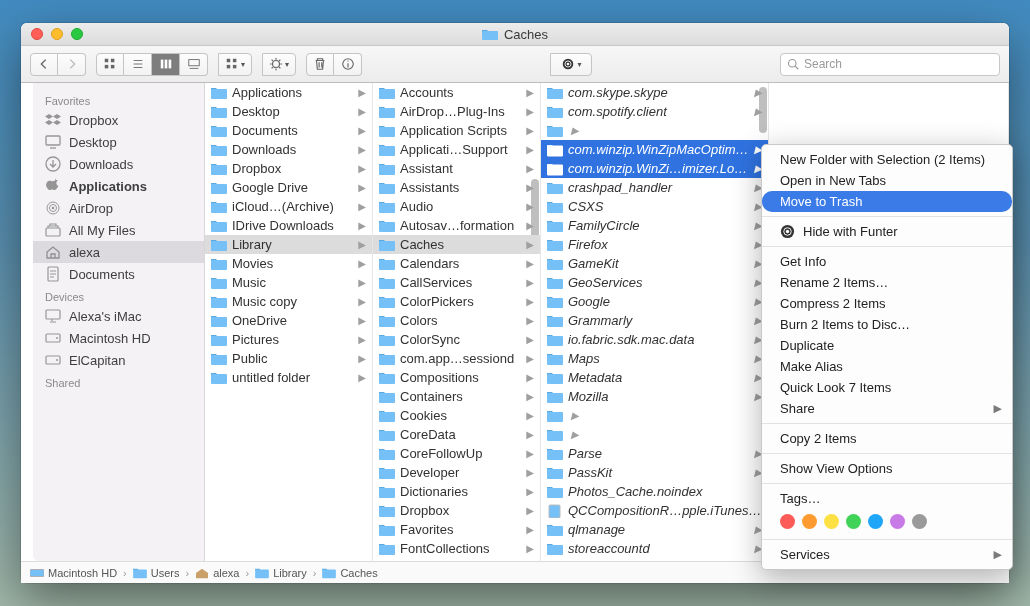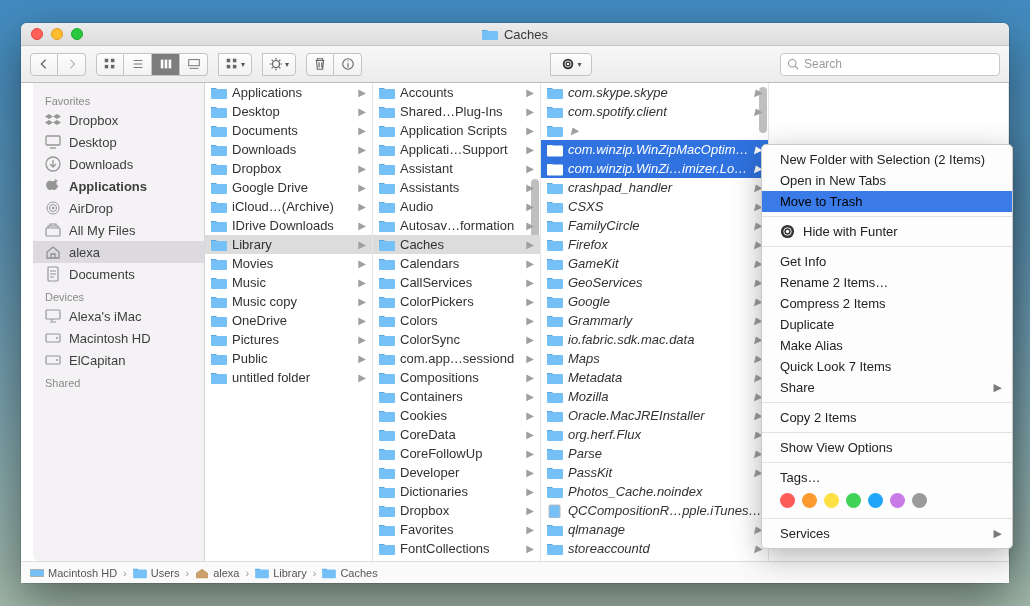--- a/index.html
+++ b/index.html
@@ -91,21 +91,21 @@
 .pathbar .sep { color:#9c9c9c; padding:0 2px;}
 
 .ctx {
   position:absolute; top:121px; left:740px; width:252px;
   background:#fdfdfd; border:1px solid #c9c9c9; border-radius:5px;
   box-shadow: 0 8px 30px rgba(0,0,0,.3);
   font-size:13px; padding:4px 0;
   z-index: 50;
 }
 .ctx-item { padding:3px 18px; color:#222; display:flex; align-items:center; gap:8px; position:relative;}
-.ctx-item.sel { background:#3a7be8; color:#000000; }
+.ctx-item.sel { background:#3a7be8; color:#ffffff;border-radius:10px; }
 .ctx-sep { height:1px; background:#e2e2e2; margin:4px 0;}
 .ctx-item .sub { position:absolute; right:10px; color:#7a7a7a; font-size:11px;}
 .tags { display:flex; gap:7px; padding:5px 18px 6px;}
 .tagdot { width:15px; height:15px; border-radius:50%; }
 
 .fi rect { fill:#74c0f7; }
 .fi .tab { fill:#5aa8e0; }
 </style>
 </head>
 <body>
@@ -443,21 +443,21 @@
               <rect y="3" width="16" height="10" rx="1"></rect>
             </svg>
             <span class="txt">Accounts</span>
             <span class="chev">▶</span>
           </div>
           <div class="row">
             <svg class="fi" viewBox="0 0 16 14">
               <path class="tab" d="M0 2h5l2 2H0z"></path>
               <rect y="3" width="16" height="10" rx="1"></rect>
             </svg>
-            <span class="txt">Shared…Plug-Ins</span>
+            <span class="txt">AirDrop…Plug-Ins</span>
             <span class="chev">▶</span>
           </div>
           <div class="row">
             <svg class="fi" viewBox="0 0 16 14">
               <path class="tab" d="M0 2h5l2 2H0z"></path>
               <rect y="3" width="16" height="10" rx="1"></rect>
             </svg>
             <span class="txt">Application Scripts</span>
             <span class="chev">▶</span>
           </div>
@@ -773,29 +773,27 @@
               <rect y="3" width="16" height="10" rx="1"></rect>
             </svg>
             <span class="txt">Mozilla</span>
             <span class="chev">▶</span>
           </div>
           <div class="row">
             <svg class="fi" viewBox="0 0 16 14">
               <path class="tab" d="M0 2h5l2 2H0z"></path>
               <rect y="3" width="16" height="10" rx="1"></rect>
             </svg>
-            <span class="txt">Oracle.MacJREInstaller</span>
-            <span class="chev">▶</span>
-          </div>
-          <div class="row">
-            <svg class="fi" viewBox="0 0 16 14">
-              <path class="tab" d="M0 2h5l2 2H0z"></path>
-              <rect y="3" width="16" height="10" rx="1"></rect>
-            </svg>
-            <span class="txt">org.herf.Flux</span>
+            <span class="chev">▶</span>
+          </div>
+          <div class="row">
+            <svg class="fi" viewBox="0 0 16 14">
+              <path class="tab" d="M0 2h5l2 2H0z"></path>
+              <rect y="3" width="16" height="10" rx="1"></rect>
+            </svg>
             <span class="chev">▶</span>
           </div>
           <div class="row">
             <svg class="fi" viewBox="0 0 16 14">
               <path class="tab" d="M0 2h5l2 2H0z"></path>
               <rect y="3" width="16" height="10" rx="1"></rect>
             </svg>
             <span class="txt">Parse</span>
             <span class="chev">▶</span>
           </div>
@@ -911,20 +909,23 @@
       <div class="ctx-item">
         <span>Get Info</span>
       </div>
       <div class="ctx-item">
         <span>Rename 2 Items…</span>
       </div>
       <div class="ctx-item">
         <span>Compress 2 Items</span>
       </div>
       <div class="ctx-item">
+        <span>Burn 2 Items to Disc…</span>
+      </div>
+      <div class="ctx-item">
         <span>Duplicate</span>
       </div>
       <div class="ctx-item">
         <span>Make Alias</span>
       </div>
       <div class="ctx-item">
         <span>Quick Look 7 Items</span>
       </div>
       <div class="ctx-item">
         <span>Share</span>

